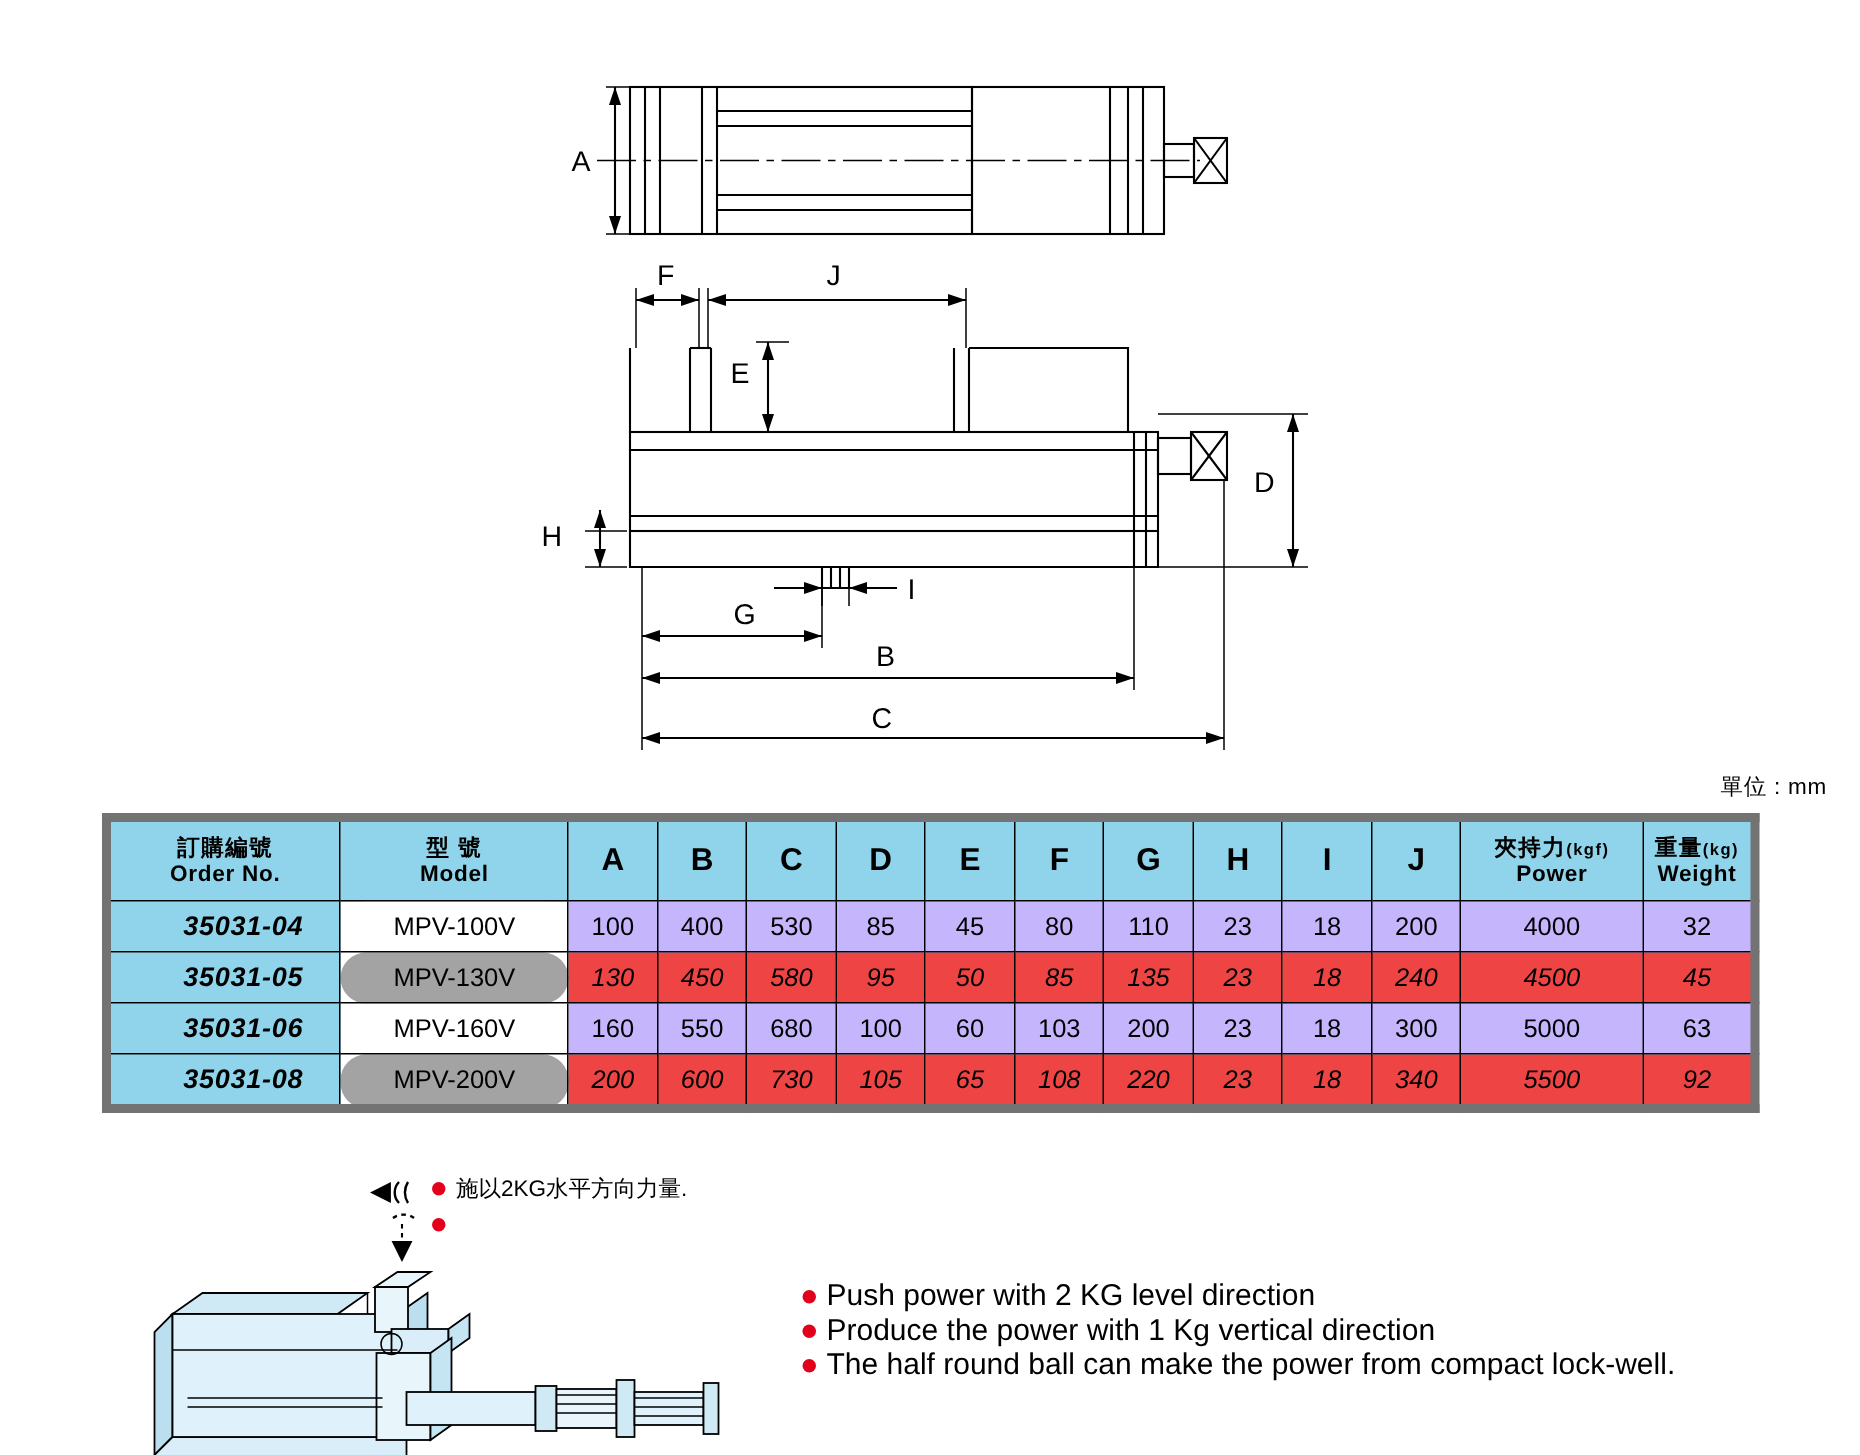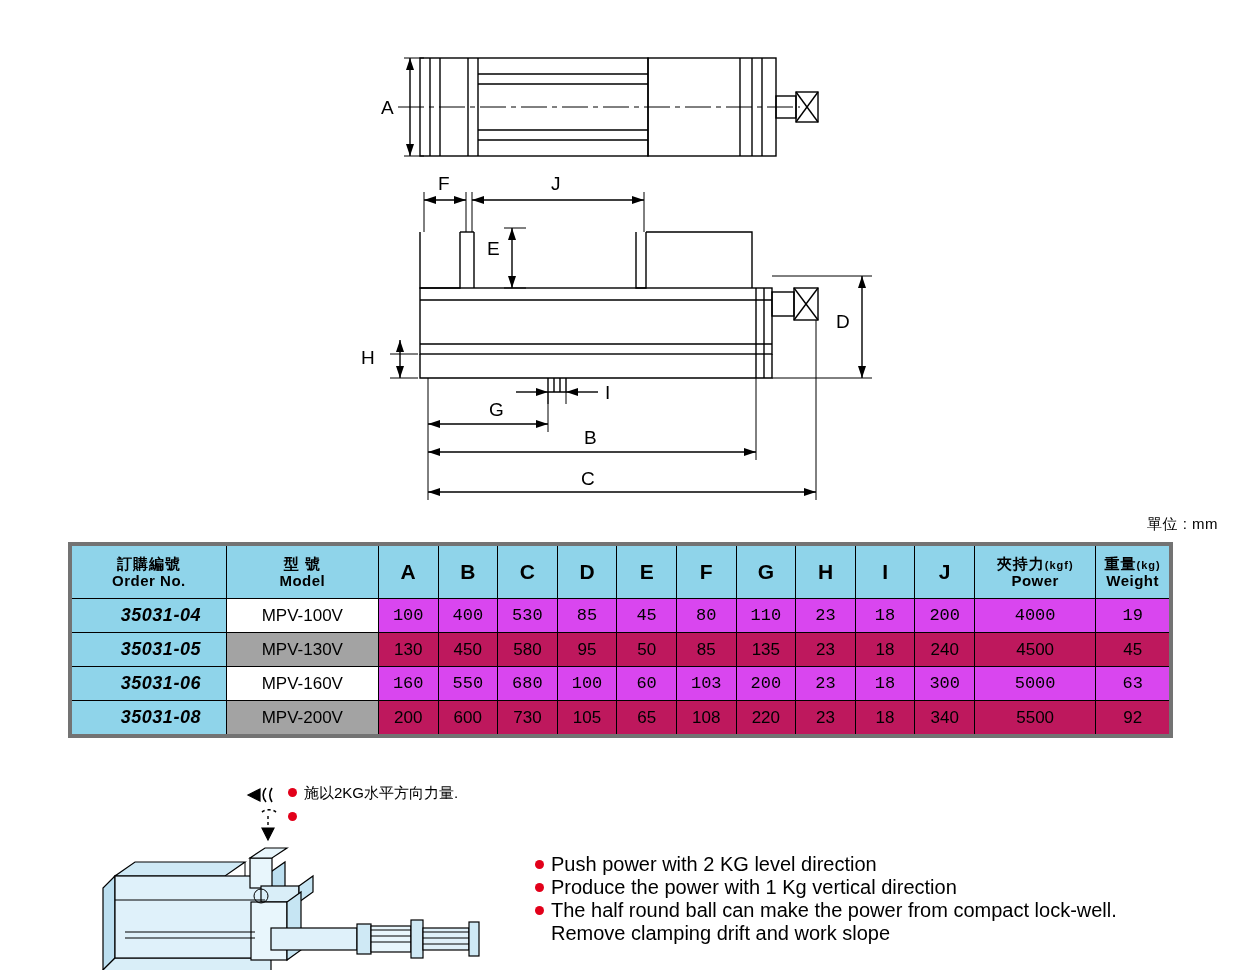--- a/index.html
+++ b/index.html
@@ -32,21 +32,21 @@
   #spec-table-wrap {
     position: absolute;
     left: 68px;
     top: 542px;
     width: 1105px;
   }
   table.spec {
     border-collapse: collapse;
     width: 1105px;
     table-layout: fixed;
-    border: 4px solid #737373;
+    border: 6px solid #737373;
   }
   table.spec th, table.spec td {
     border: 1px solid #000;
     text-align: center;
     vertical-align: middle;
     font-size: 16px;
     height: 33px;
     padding: 0;
   }
   table.spec thead th {
@@ -71,23 +71,23 @@
     font-weight: bold;
   }
   table.spec td.order {
     background: #8fd4ea;
     font-style: italic;
     font-weight: bold;
     font-size: 18px;
     letter-spacing: 0.5px;
     padding-left: 24px;
   }
-  table.spec td.model { background: #8fd4ea; font-size: 17px; }
-  table.spec tr.odd td.num { background: #d946ef; font-family: Liberation Mono, monospace; }
-  table.spec tr.even td.num { background: #be185d; }
+  table.spec td.model { background: #8fd4ea; font-size: 17px; border-radius: 17px; }
+  table.spec tr.odd td.num { background: #c4b5fd; }
+  table.spec tr.even td.num { background: #ef4444; font-style: italic; }
   table.spec tr.odd td.model { background: #ffffff; }
   table.spec tr.even td.model { background: #a3a3a3; }
   table.spec td.num { font-size: 17px; }
 
   
   col.c-order { width: 152px; }
   col.c-model { width: 148px; }
   col.c-dim   { width: 58px; }
   col.c-power { width: 118px; }
   col.c-weight{ width: 73px; }
@@ -300,21 +300,21 @@
         <td class="num">400</td>
         <td class="num">530</td>
         <td class="num">85</td>
         <td class="num">45</td>
         <td class="num">80</td>
         <td class="num">110</td>
         <td class="num">23</td>
         <td class="num">18</td>
         <td class="num">200</td>
         <td class="num">4000</td>
-        <td class="num">19</td>
+        <td class="num">32</td>
       </tr>
       <tr class="even">
         <td class="order">35031-05</td>
         <td class="model">MPV-130V</td>
         <td class="num">130</td>
         <td class="num">450</td>
         <td class="num">580</td>
         <td class="num">95</td>
         <td class="num">50</td>
         <td class="num">85</td>
@@ -390,21 +390,20 @@
       <span>Push power with 2 KG level direction</span>
     </div>
     <div class="bullet-row">
       <span class="dot"></span>
       <span>Produce the power with 1 Kg vertical direction</span>
     </div>
     <div class="bullet-row">
       <span class="dot"></span>
       <span>The half round ball can make the power from compact lock-well.</span>
     </div>
-    <div class="cont">Remove clamping drift and work slope</div>
   </div>
 
   <svg id="vise-fig" viewBox="0 0 470 160">
     <g stroke="#000" fill="#cfe9f5" stroke-width="1.2">
       <polygon points="60,36 170,36 190,22 80,22"></polygon>
       <polygon points="60,36 60,118 48,130 48,48" fill="#bcdff0"></polygon>
       <polygon points="48,130 48,146 216,146 216,118 60,118" fill="#d9eef8"></polygon>
       <rect x="60" y="36" width="150" height="82" fill="#dff1fa"></rect>
       <polygon points="210,36 230,22 230,104 210,118" fill="#bcdff0"></polygon>
       <rect x="195" y="18" width="22" height="30" fill="#e8f6fc"></rect>

